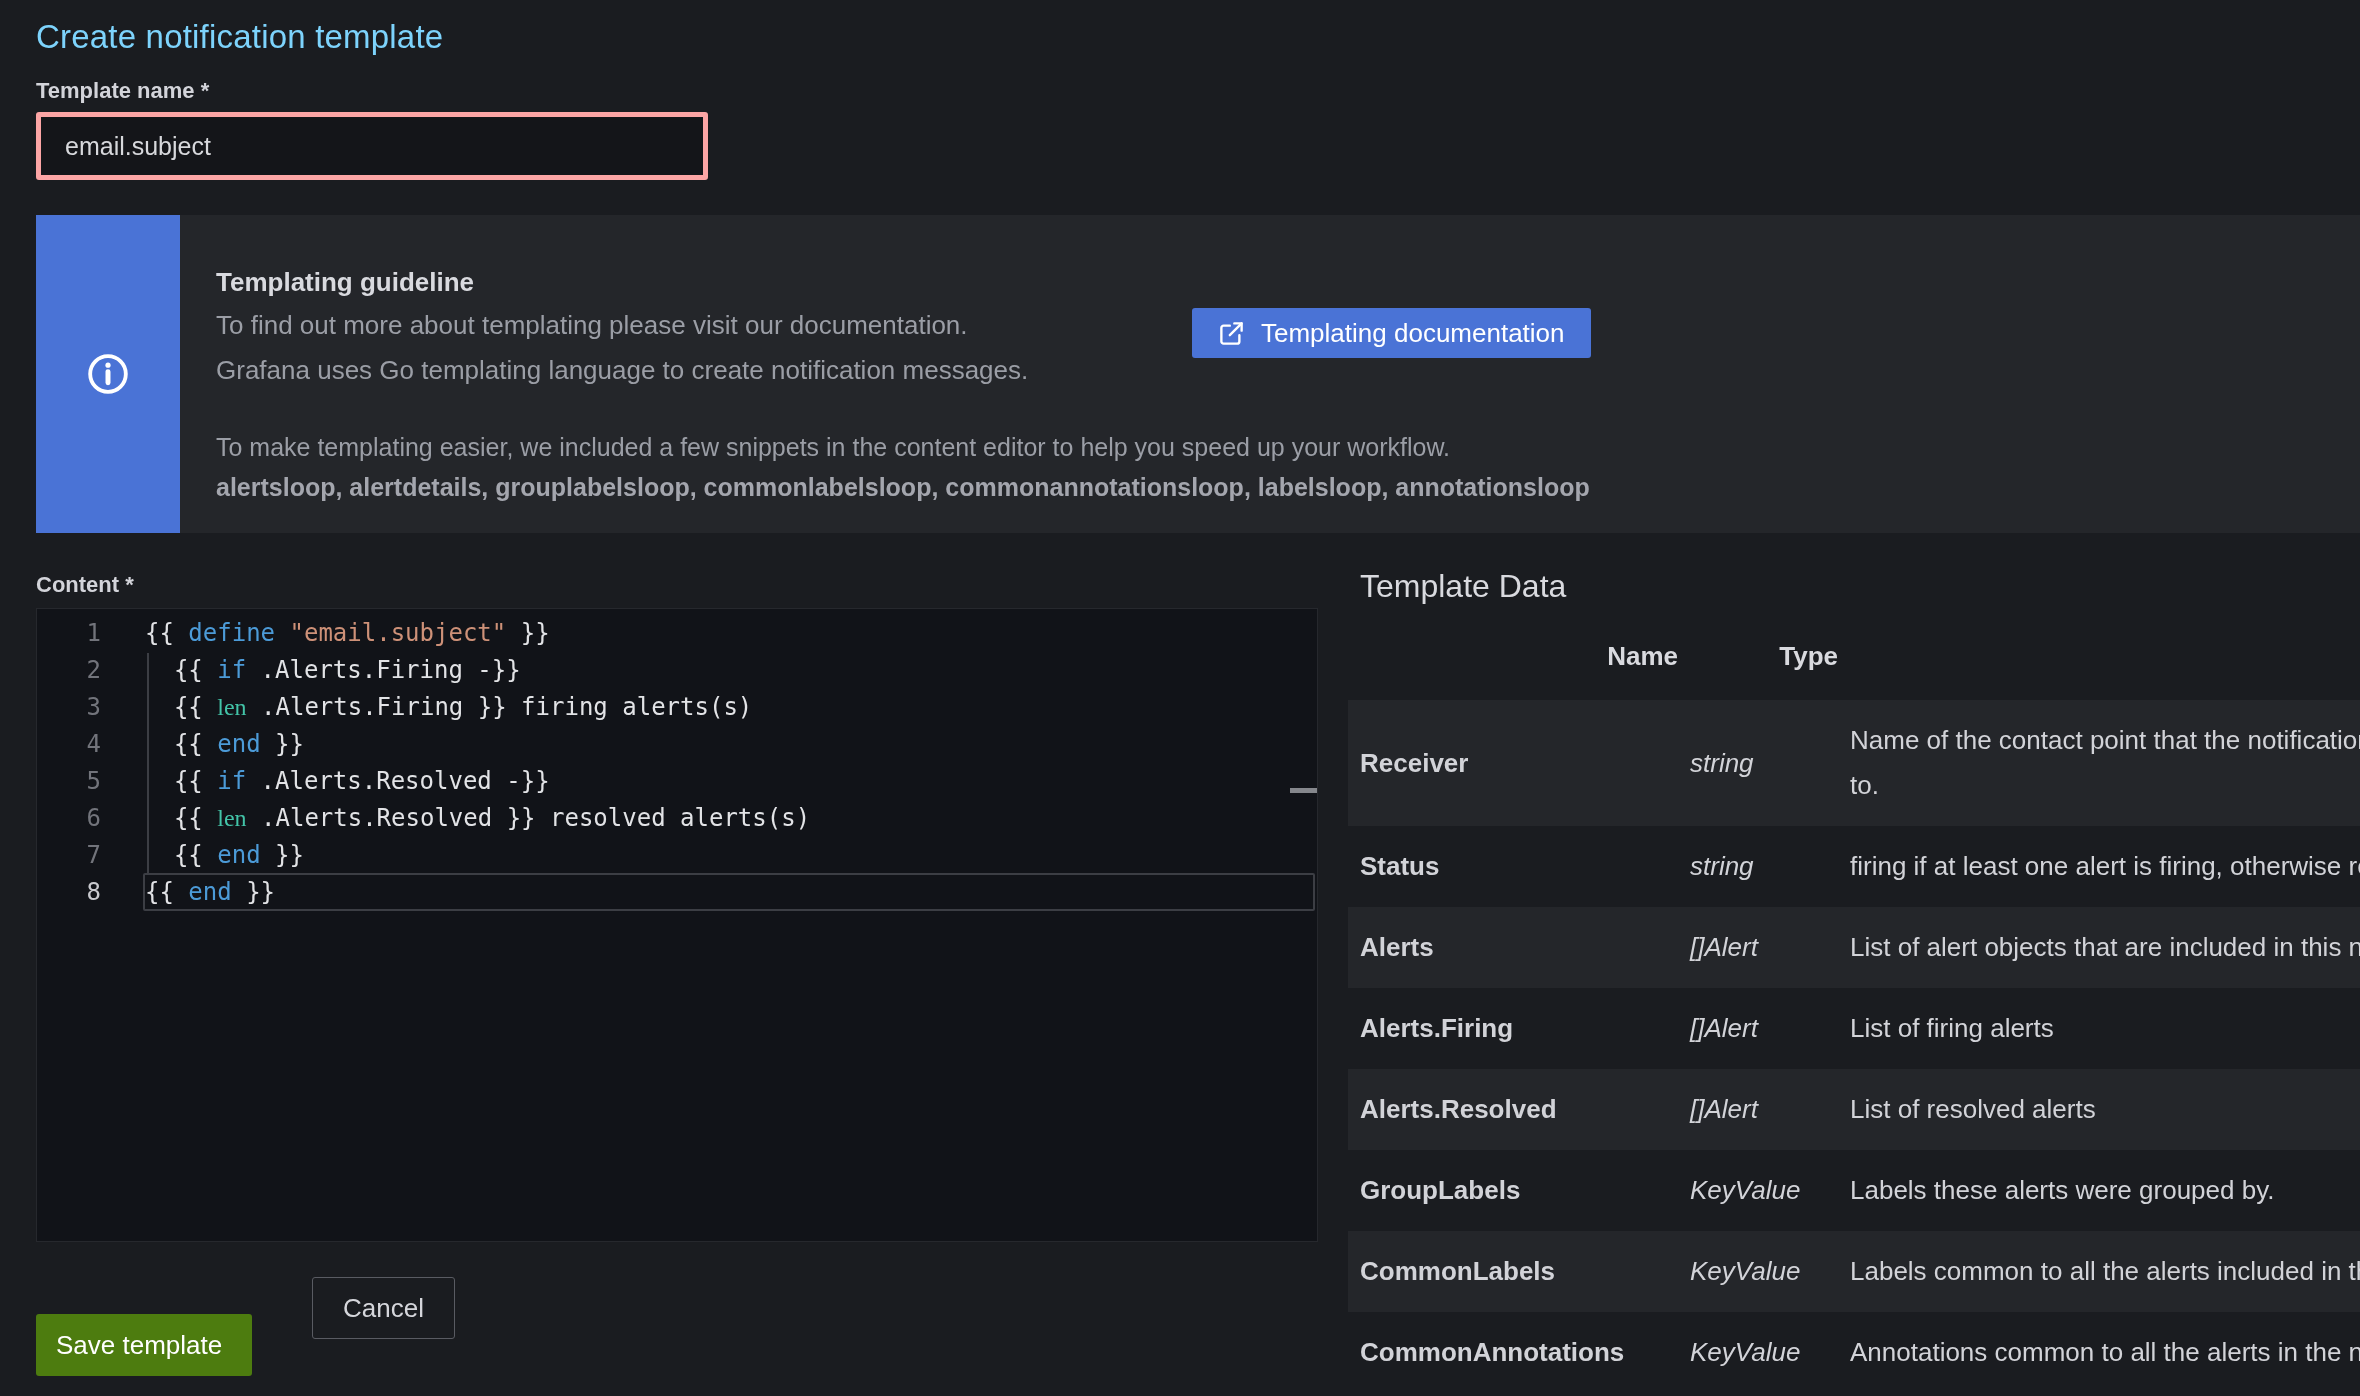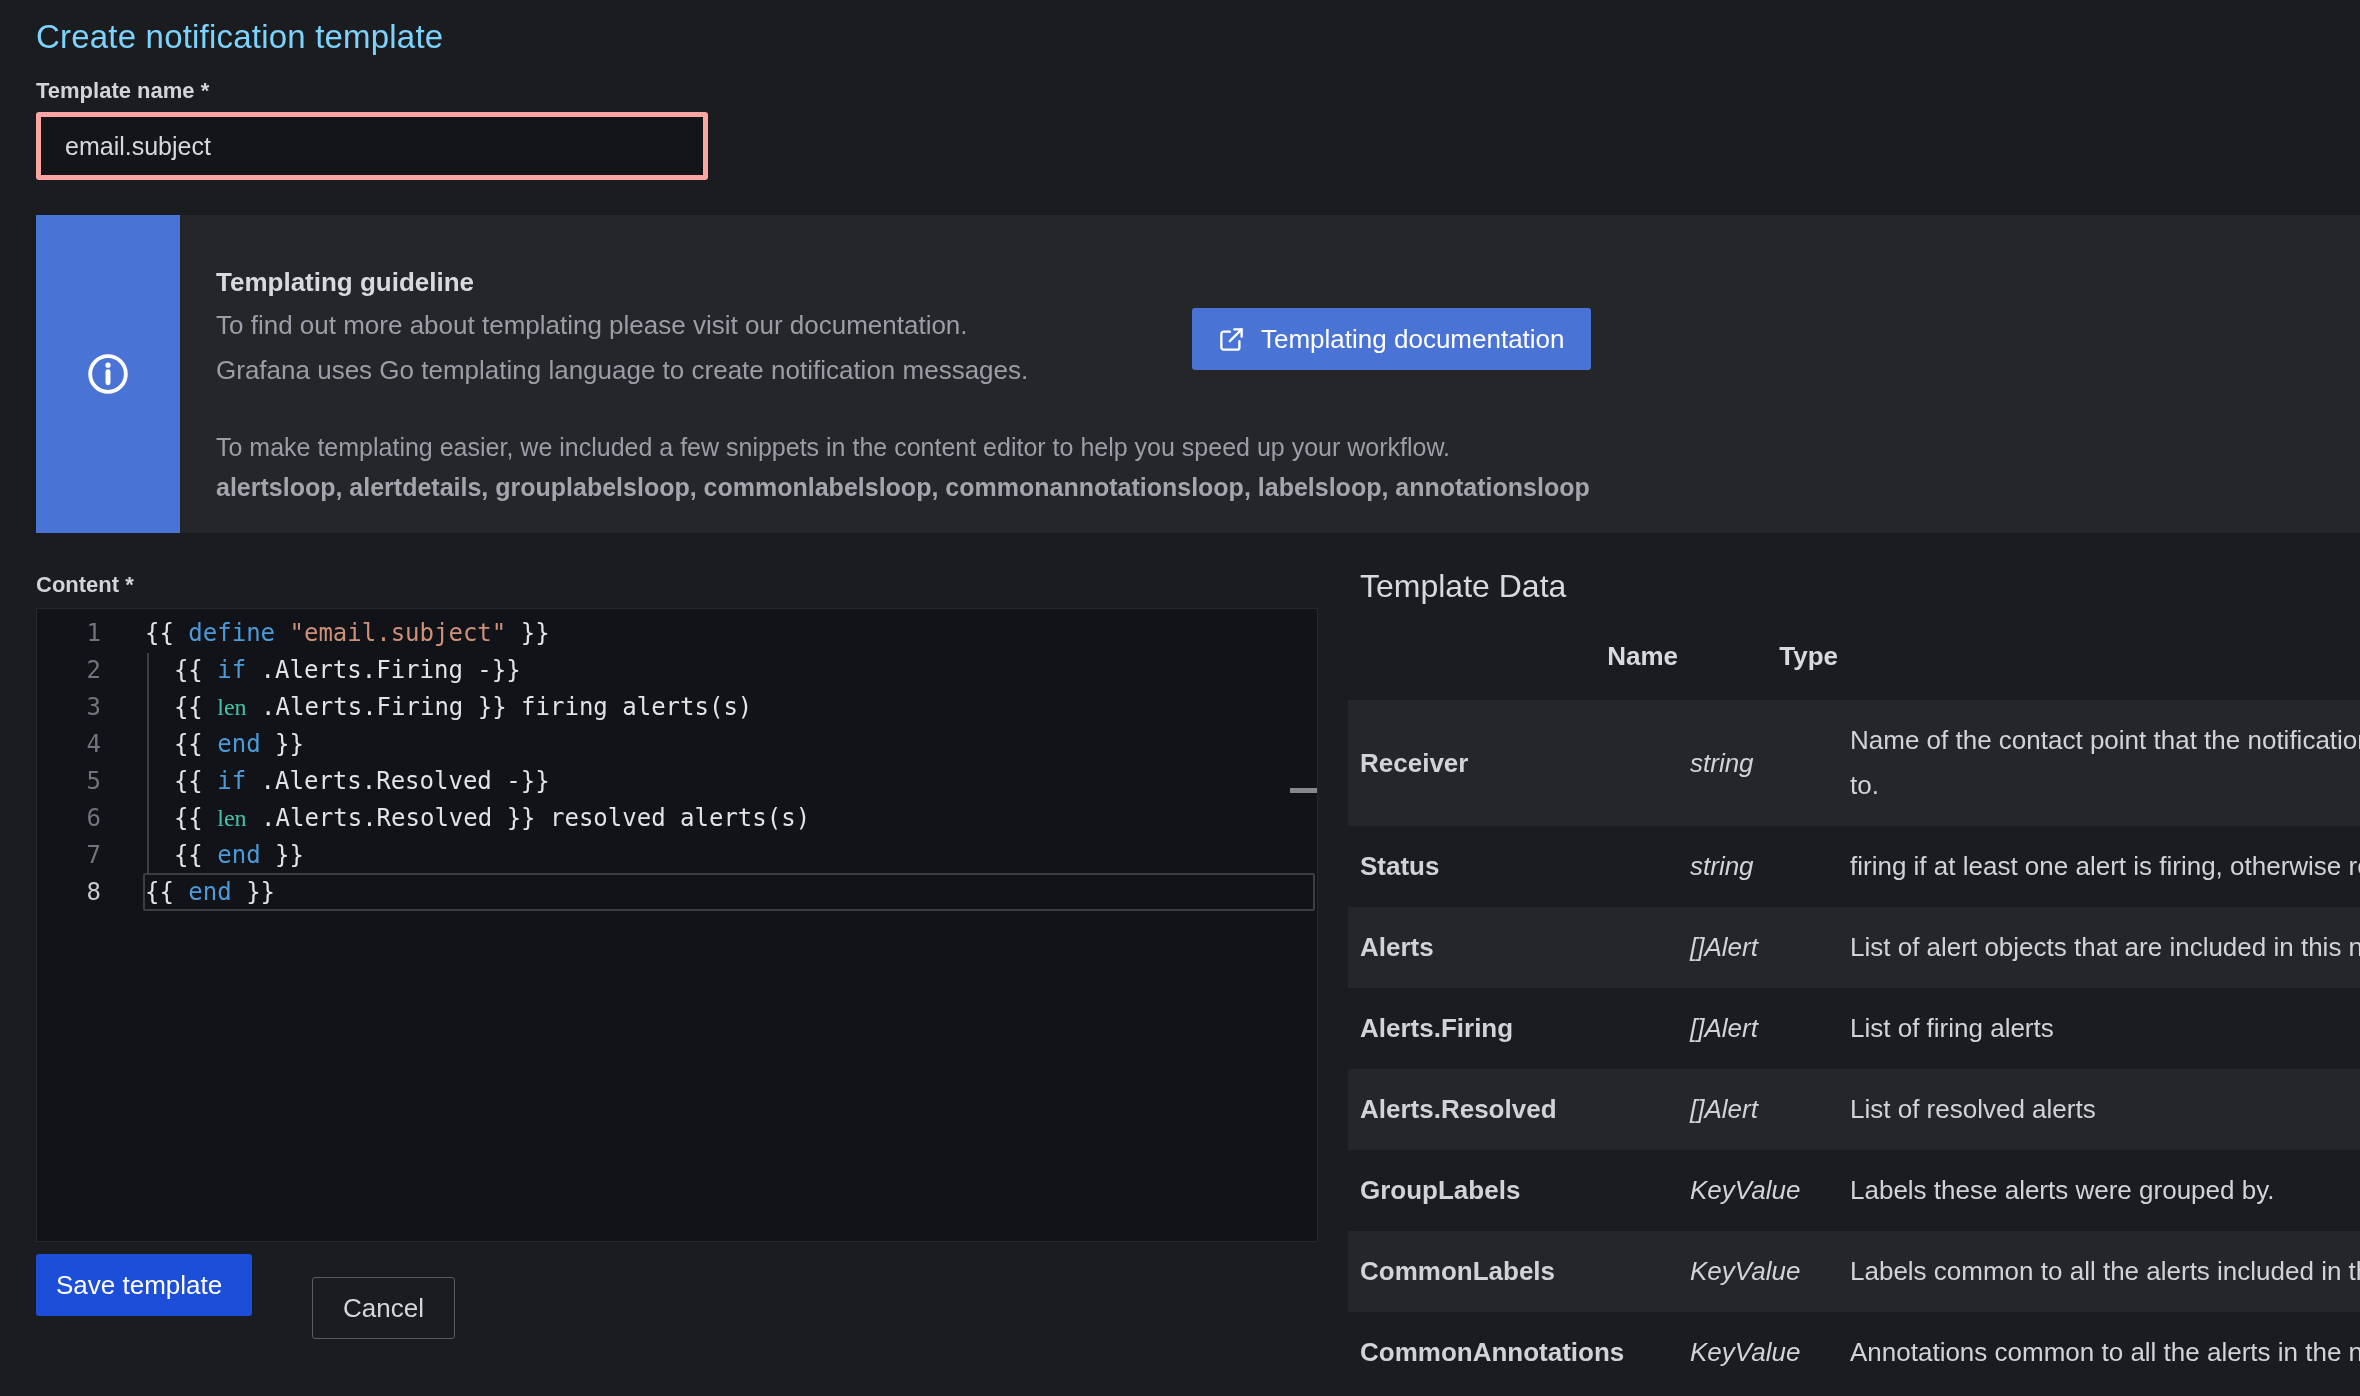--- a/index.html
+++ b/index.html
@@ -33,21 +33,21 @@
   }
   .callout-bar {
     position:absolute; left:0; top:0; width:144px; height:318px;
     background:#4a73d6; display:flex; align-items:center; justify-content:center;
   }
   .callout-title { position:absolute; left:180px; top:52px; font-size:26px; font-weight:600; color:#d9dadf; }
   .callout-par { position:absolute; left:180px; top:88px; font-size:26px; line-height:45px; color:#9b9ea6; }
   .callout-muted { position:absolute; left:180px; top:218px; font-size:25px; color:#9b9ea6; }
   .callout-snippets { position:absolute; left:180px; top:258px; font-size:25px; font-weight:700; color:#a4a6ae; }
   .doc-btn {
-    position:absolute; left:1156px; top:93px; height:62px;
+    position:absolute; left:1156px; top:93px; height:50px;
     display:inline-flex; align-items:center; gap:16px; padding:0 26px;
     background:#4a73d6; color:#ffffff; border:none; border-radius:3px;
     font-size:26px; font-weight:500; font-family:"Liberation Sans", sans-serif; cursor:pointer;
   }
 
   
   .editor {
     position:absolute; left:36px; top:608px; width:1282px; height:634px;
     background:#111318; border:1px solid #26282d; padding-top:6px;
     font-family:"DejaVu Sans Mono", monospace; font-size:24px; line-height:37px;
@@ -67,21 +67,21 @@
     border:2px solid #3c3e44; border-radius:2px; pointer-events:none;
   }
   .ruler-dash {
     position:absolute; right:0; top:179px; width:27px; height:5px; background:#85878c;
   }
 
   
   .btn { height:62px; border-radius:3px; font-size:26px; font-weight:500;
          font-family:"Liberation Sans", sans-serif; cursor:pointer; display:inline-flex;
          align-items:center; padding:0 30px; }
-  .btn-save { position:absolute; left:36px; top:1254px; background:#1d4ed8; color:#fff; border:none;padding-left:20px; }
+  .btn-save { position:absolute; left:36px; top:1314px; background:#4d7c0f; color:#fff; border:none;padding-left:20px; }
   .btn-cancel { position:absolute; left:312px; top:1277px; background:transparent; color:#d5d6db; border:1px solid #595b62; }
 
   
   .td-panel { position:absolute; left:1348px; top:568px; width:1212px; }
   .td-title { font-size:32px; font-weight:500; color:#d9dadf; margin-left:12px; }
   .td-table { border-collapse:collapse; margin-top:36px; table-layout:fixed; width:1190px; }
   .td-table th {
     text-align:right; font-size:26px; font-weight:600; color:#d9dadf;
     padding:0 0 28px 12px; vertical-align:top;
   }

